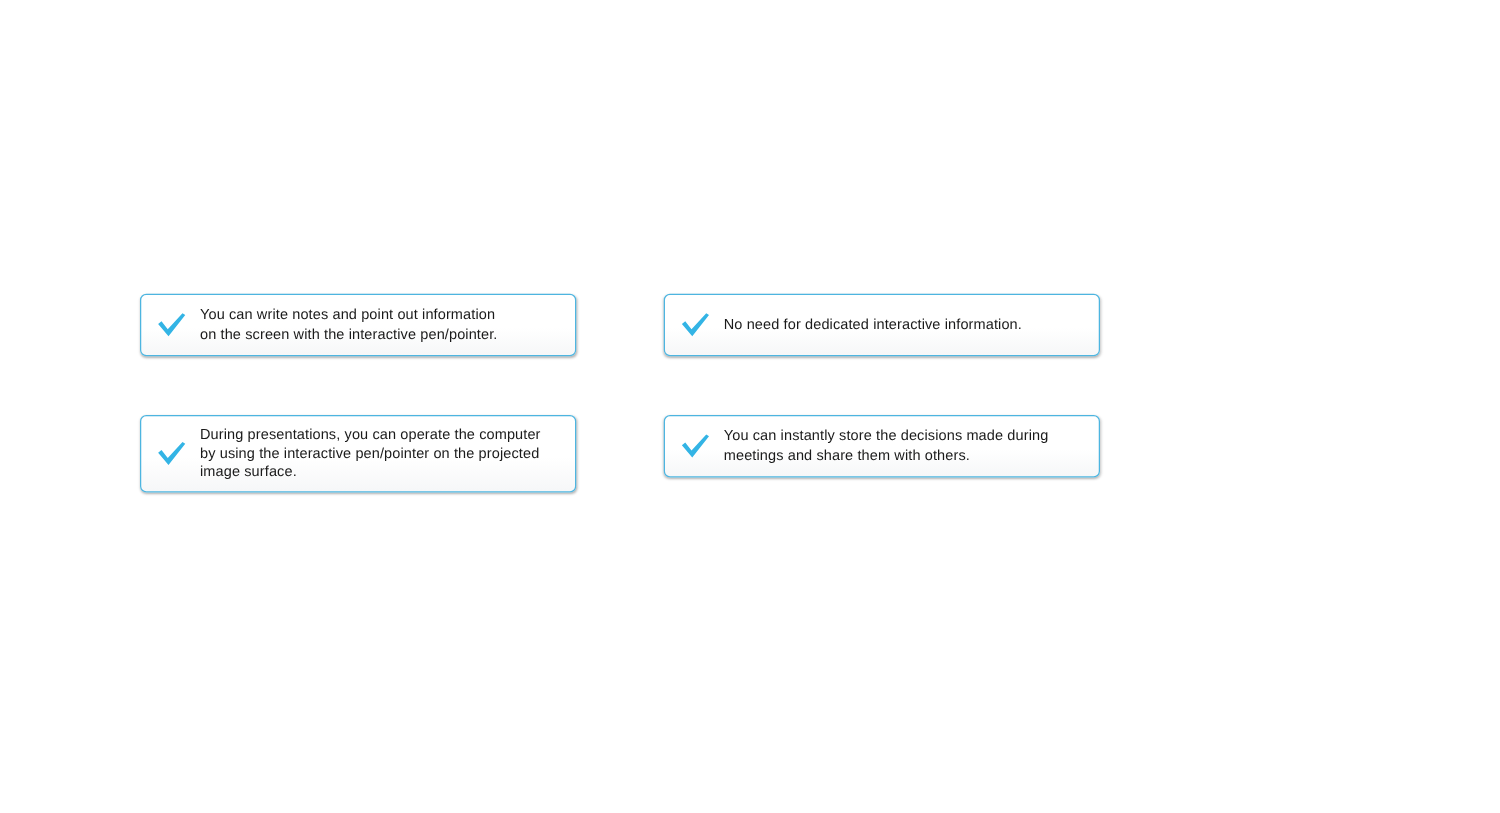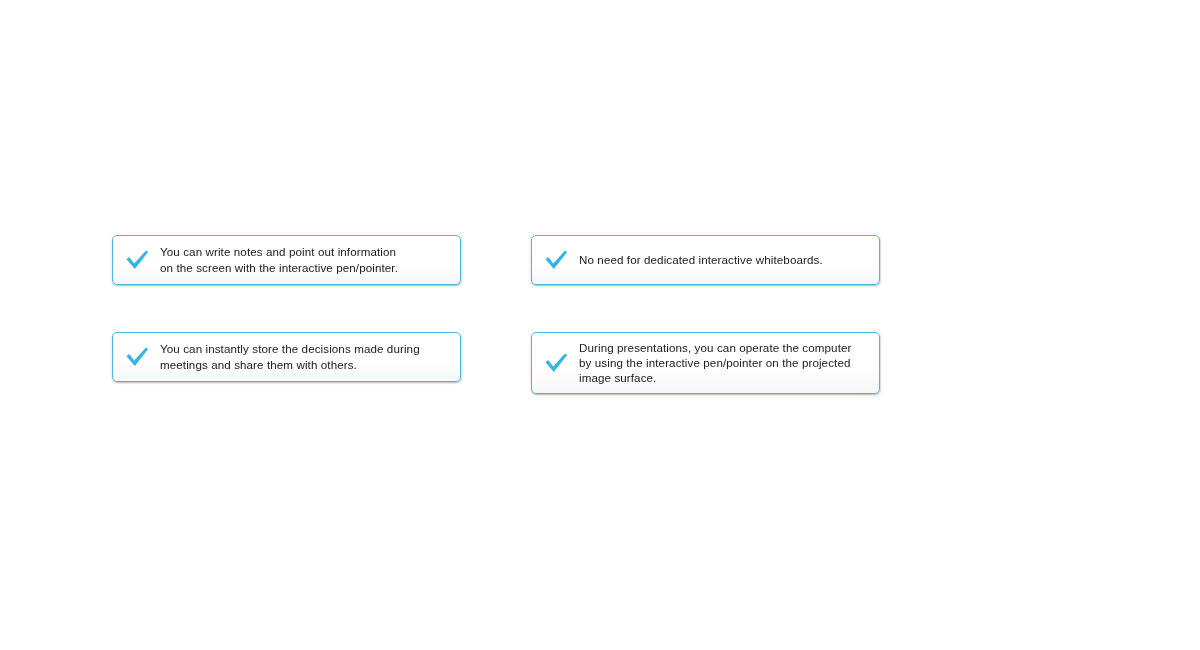--- a/index.html
+++ b/index.html
@@ -90,43 +90,43 @@
       <span class="feature-text">You can write notes and point out information
 on the screen with the interactive pen/pointer.</span>
     </div>
 
     <div class="feature-card">
       <span class="check-wrap">
         <svg width="28" height="28" viewBox="0 0 28 28" aria-hidden="true">
           <path d="M3.5 13.2 L6.2 11.0 L11.2 17.4 L23.0 4.6 L25.2 6.0 L11.8 23.0 Z" fill="#33b4e5"></path>
         </svg>
       </span>
-      <span class="feature-text">No need for dedicated interactive whiteboards.</span>
+      <span class="feature-text">No need for dedicated interactive information.</span>
     </div>
 
   </div>
 
   <div class="grid-row row-2">
 
     <div class="feature-card tall">
       <span class="check-wrap">
         <svg width="28" height="28" viewBox="0 0 28 28" aria-hidden="true">
           <path d="M3.5 13.2 L6.2 11.0 L11.2 17.4 L23.0 4.6 L25.2 6.0 L11.8 23.0 Z" fill="#33b4e5"></path>
         </svg>
       </span>
-      <span class="feature-text">You can instantly store the decisions made during
-meetings and share them with others.</span>
+      <span class="feature-text">During presentations, you can operate the computer
+by using the interactive pen/pointer on the projected
+image surface.</span>
     </div>
 
     <div class="feature-card tall">
       <span class="check-wrap">
         <svg width="28" height="28" viewBox="0 0 28 28" aria-hidden="true">
           <path d="M3.5 13.2 L6.2 11.0 L11.2 17.4 L23.0 4.6 L25.2 6.0 L11.8 23.0 Z" fill="#33b4e5"></path>
         </svg>
       </span>
-      <span class="feature-text">During presentations, you can operate the computer
-by using the interactive pen/pointer on the projected
-image surface.</span>
+      <span class="feature-text">You can instantly store the decisions made during
+meetings and share them with others.</span>
     </div>
 
   </div>
 
 </div>
 
 </body></html>

